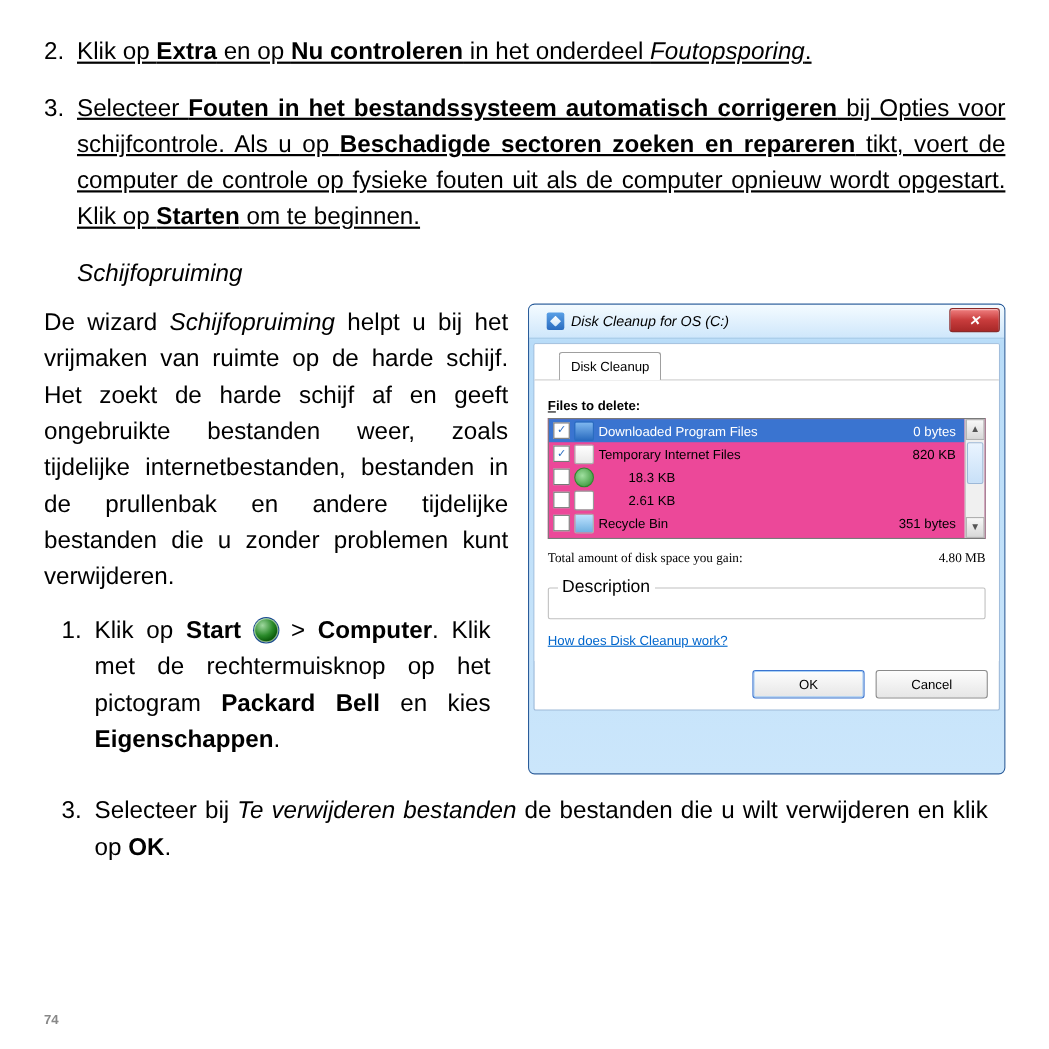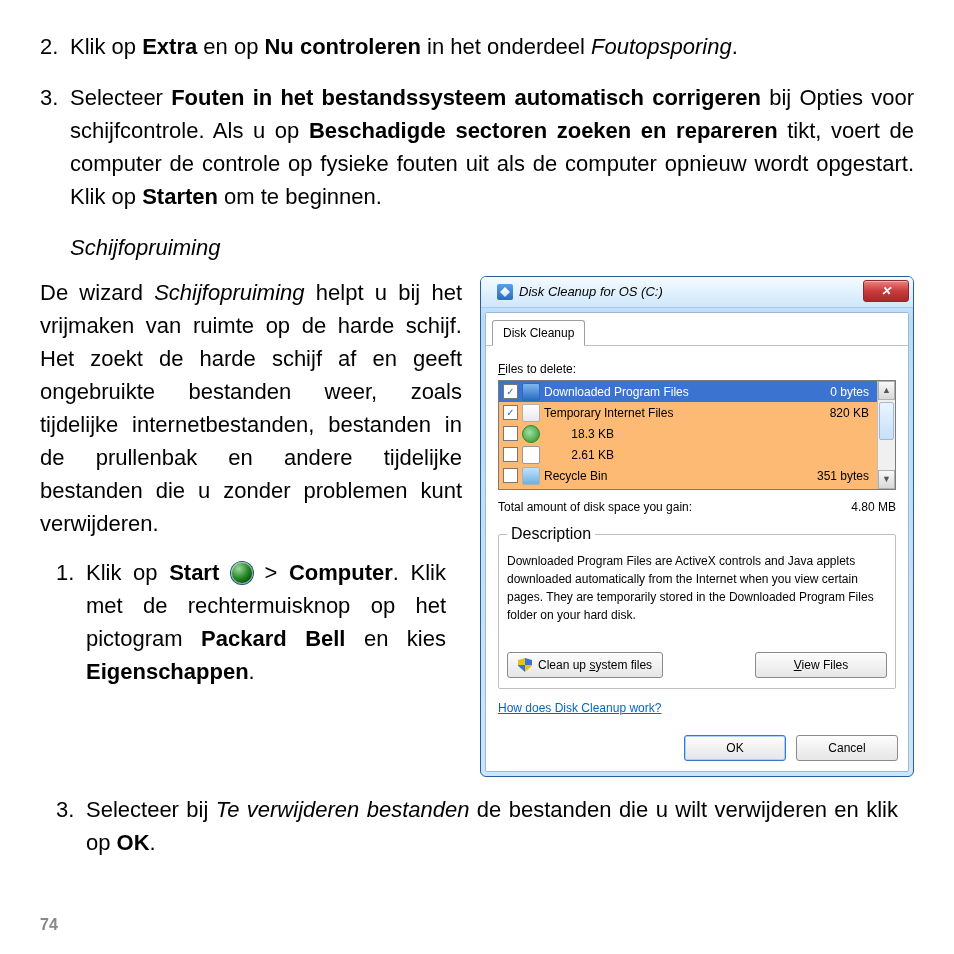--- a/index.html
+++ b/index.html
@@ -25,20 +25,21 @@
   ol.main-list {
     list-style: none;
     padding: 0;
     margin: 0;
   }
   ol.main-list > li {
     margin-bottom: 18px;
     padding-left: 30px;
     position: relative;
     text-align: justify;
+    text-decoration: underline;
   }
   ol.main-list > li::before {
     position: absolute;
     left: 0;
   }
   .n2::before { content: "2."; }
   .n3::before { content: "3."; }
   .sub-h {
     font-style: italic;
     margin: 10px 0 12px 30px;
@@ -69,21 +70,21 @@
   .s3::before { content: "3."; position:absolute; left:0;}
   .after {
     margin-top: 6px;
   }
   .page-num {
     position: absolute;
     left: 40px;
     bottom: 20px;
     color: #888;
     font-weight: bold;
-    font-size: 16px;
+    font-size: 12px;
   }
   b { font-weight: bold; }
   i { font-style: italic; }
 
   
   .dlg {
     width: 432px;
     flex: 0 0 432px;
     border: 1px solid #2a5c9a;
     border-radius: 6px;
@@ -130,21 +131,21 @@
     box-shadow: inset 0 1px 0 rgba(255,255,255,.4);
     cursor:pointer;
   }
   .client {
     margin:4px;
     background:#fff;
     border:1px solid #9db9d8;
     border-radius:2px;
   }
   .tabstrip {
-    padding:6px 6px 0 6px;
+    padding:6px 6px 0 22px;
     background:#fff;
     border-bottom:1px solid #c0c0c0;
   }
   .tab {
     display:inline-block;
     padding:3px 10px;
     border:1px solid #9f9f9f;
     border-bottom:1px solid #fff;
     background:#fff;
     border-radius:3px 3px 0 0;
@@ -156,27 +157,27 @@
     padding:10px 12px;
     background:#fff;
   }
   .intro { display:flex; gap:8px; margin-bottom:8px; }
   .intro-icon {
     width:28px; height:28px; flex:0 0 28px;
     border-radius:4px;
     background: radial-gradient(circle at 30% 30%,#8fd08f,#2a8a2a);
     box-shadow: inset -2px -2px 4px rgba(0,0,0,.3);
   }
-  .label { margin:4px 0 2px 0; }
+  .label { margin:4px 0 2px 0;font-weight:bold; }
   .underline { text-decoration: underline; }
   .listbox {
     border:1px solid #7a7a7a;
     height:108px;
     display:flex;
-    background:#fdba74;
+    background:#ec4899;
   }
   .lb-rows { flex:1; overflow:hidden; }
   .row {
     display:flex; align-items:center;
     height:21px;
     padding:0 4px;
     font-size:12px;
     gap:4px;
   }
   .row.sel { background:#3a74d0; color:#fff; }
@@ -204,21 +205,21 @@
   }
   .sbtn {
     height:17px; background:linear-gradient(#f8f8f8,#d8d8d8);
     border:1px solid #b0b0b0; margin:0;
     display:flex;align-items:center;justify-content:center;
     font-size:9px; color:#555; cursor:pointer;
   }
   .strack{flex:1; position:relative;}
   .sthumb{position:absolute; left:1px; right:1px; top:2px; height:36px;
     background:linear-gradient(#eaf4ff,#c8e0f8); border:1px solid #9cb8d8; border-radius:2px;}
-  .totals { display:flex; margin:8px 0 6px 0;}
+  .totals { display:flex; margin:8px 0 6px 0;font-family:Liberation Serif, serif;}
   .totals .tl{flex:1;}
   .totals .tr{}
   fieldset.desc {
     border:1px solid #c0c0c0; border-radius:2px;
     padding:6px 8px 10px 8px; margin:0;
   }
   fieldset.desc legend{ padding:0 4px; font-size:16px;}
   .btnrow{ display:flex; margin-top:28px;}
   .winbtn{
     min-width:110px; height:24px;
@@ -341,31 +342,20 @@
                   </div>
                 <div class="sbtn">▼</div>
               </div>
             </div>
             <div class="totals">
               <div class="tl">Total amount of disk space you gain:</div>
               <div class="tr">4.80 MB</div>
             </div>
             <fieldset class="desc">
               <legend>Description</legend>
-              <div>Downloaded Program Files are ActiveX controls and Java applets downloaded automatically from the Internet when you view certain pages. They are temporarily stored in the Downloaded Program Files folder on your hard disk.</div>
-              <div class="btnrow">
-                <div class="winbtn">
-                  <span class="shield"></span>
-                  <span><span>Clean up </span><span class="underline">s</span><span>ystem files</span></span>
-                </div>
-                <div class="spacer"></div>
-                <div class="winbtn">
-                  <span><span class="underline">V</span><span>iew Files</span></span>
-                </div>
-              </div>
             </fieldset>
             <a class="helplink">How does Disk Cleanup work?</a>
           </div>
           <div class="footer">
             <div class="winbtn primary">OK</div>
             <div class="winbtn">Cancel</div>
           </div>
         </div>
       </div>
     </div>

